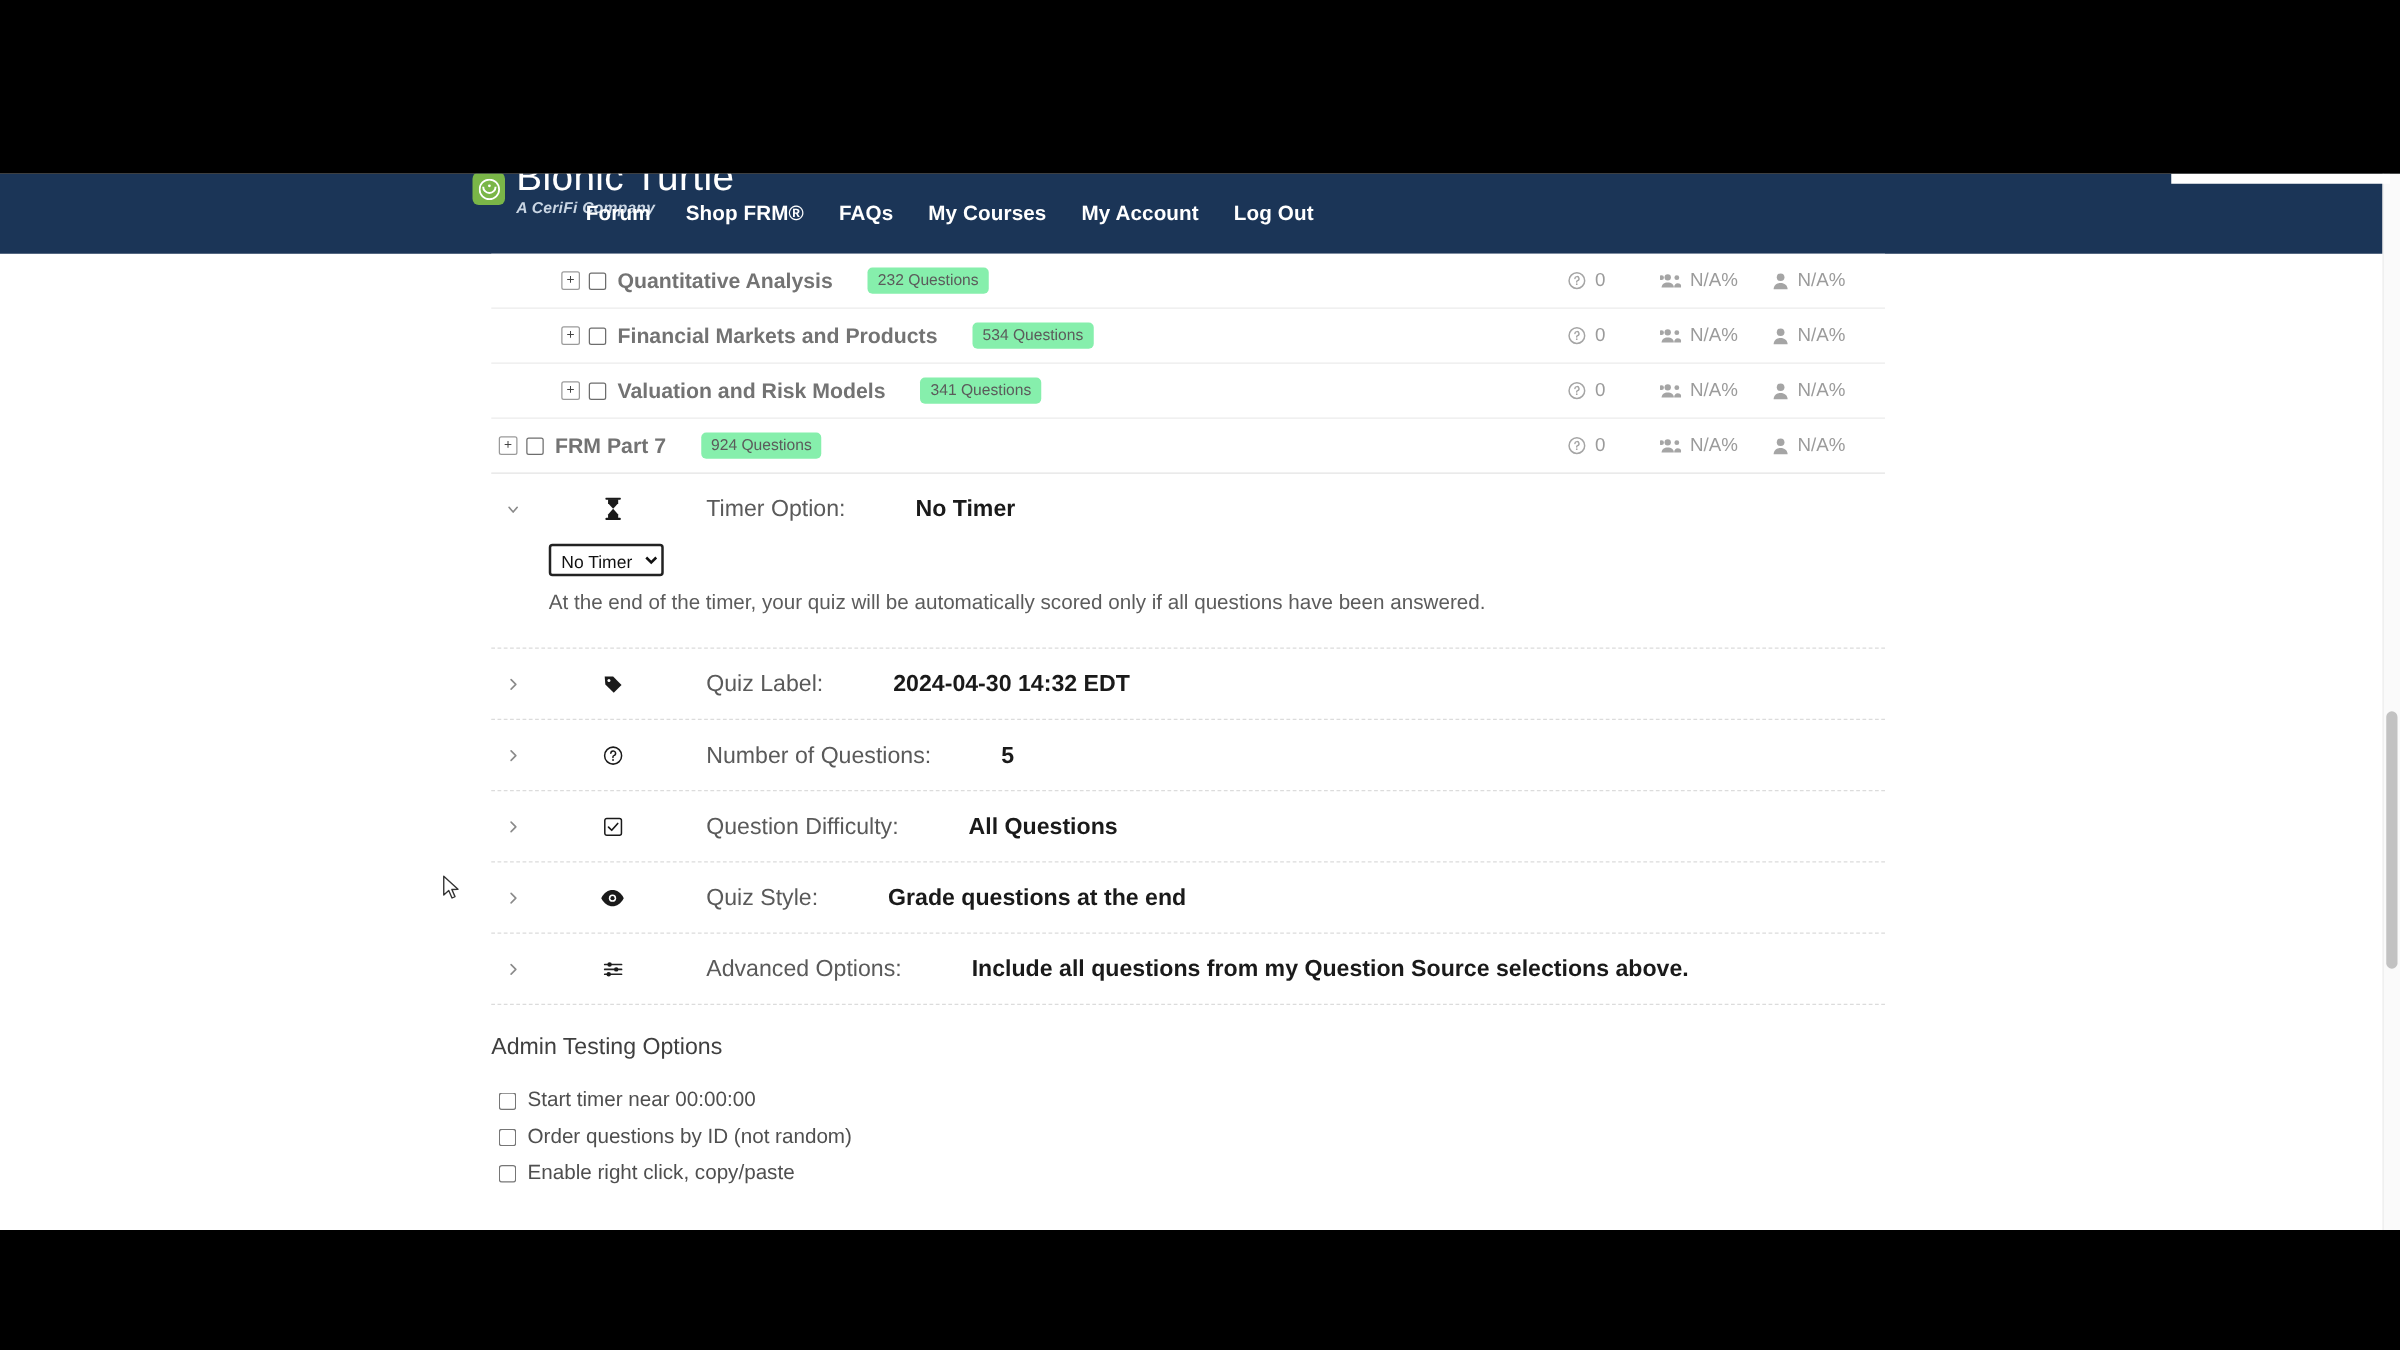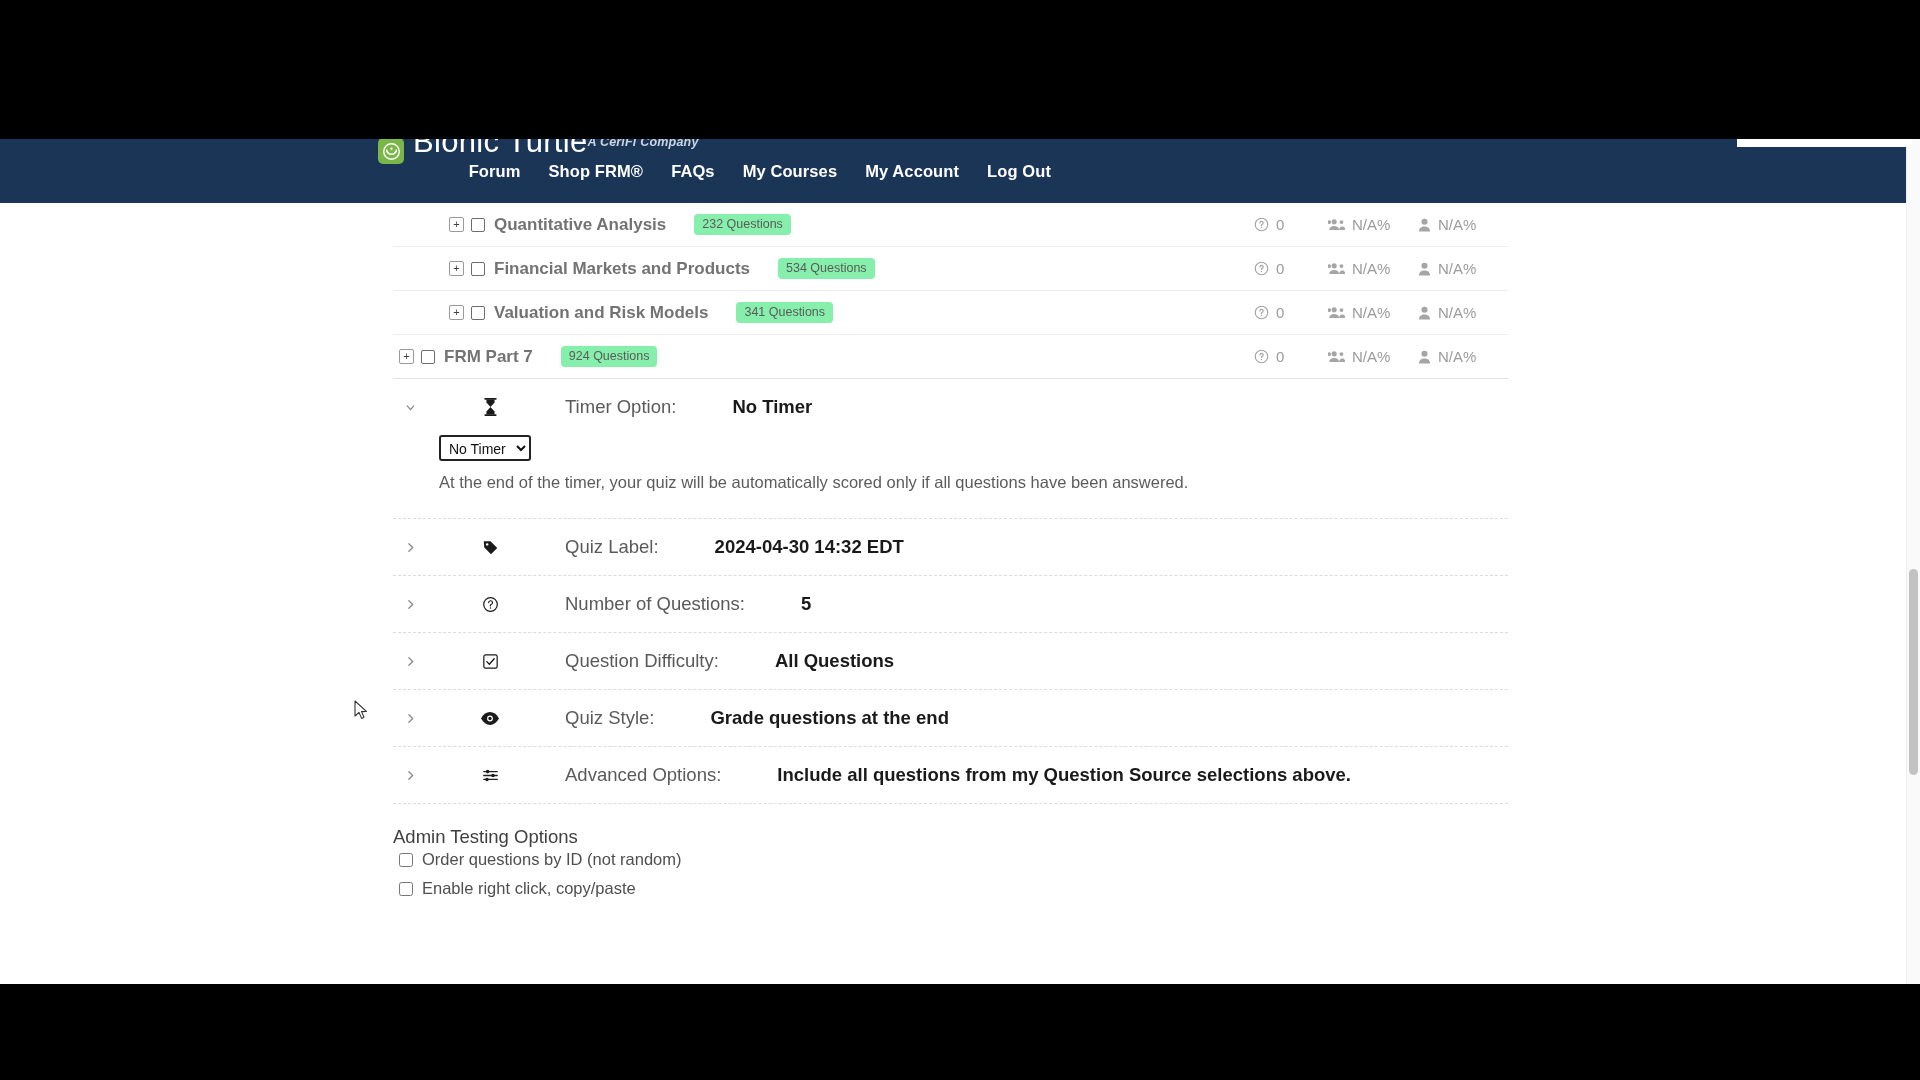--- a/index.html
+++ b/index.html
@@ -29,21 +29,21 @@
     background: #1b3557;
     display: flex; align-items: center;
   }
   #brand { position: absolute; left: 378px; top: -14px; display: flex; align-items: flex-start; }
   #brand-mark {
     width: 26px; height: 26px; background: #7ab648; border-radius: 5px;
     display: flex; align-items: center; justify-content: center;
     margin-right: 9px; margin-top: 13px; flex: none;
   }
   #brand-mark svg { display:block; }
-  #brand-text { display: flex; flex-direction: row; align-items: center; }
+  #brand-text { display: flex; flex-direction: column; }
   #brand-name {
     font-size: 31px; color: #ffffff; letter-spacing: .3px; line-height: 34px;
     font-family: "Liberation Sans", sans-serif; font-weight: 400;
   }
   #brand-tag {
     font-size: 12.5px; color: #c9d5e3; font-style: italic; font-weight: 700;
     margin-top: 0; letter-spacing: .2px;
   }
   #main-nav {
     position: absolute; right: 0; top: 0; height: 64px;
@@ -126,21 +126,21 @@
   #timer-note {
     margin-top: 12px; font-size: 16.5px; color: #5c5c5c;
   }
   .timer-open { border-bottom: 1px dashed #dcdcdc; }
 
   
   #admin {
     padding: 22px 0 0 0;
   }
   #admin-title {
-    font-size: 18.5px; color: #3f3f3f; margin-bottom: 2px;
+    font-size: 18.5px; color: #3f3f3f; margin-bottom: 23px;
   }
   .admin-opt { display: flex; align-items: center; margin-bottom: 10px; }
   .admin-opt input[type=checkbox] {
     width: 14px; height: 14px; margin: 0 9px 0 6px; flex: none;
   }
   .admin-opt span { font-size: 16.5px; color: #4f4f4f; }
 
   
   #scrollbar {
     position: absolute; right: 0; top: 0; width: 14px; height: 845px;
@@ -467,20 +467,24 @@
             <span class="acc-value">Include all questions from my Question Source selections above.</span>
           </div>
         </div>
       </div>
 
     <div id="admin">
       <div id="admin-title">Admin Testing Options</div>
       <div id="admin-opts">
           <div class="admin-opt">
             <input type="checkbox" style="">
+            <span>Start timer near 00:00:00</span>
+          </div>
+          <div class="admin-opt">
+            <input type="checkbox" style="">
             <span>Order questions by ID (not random)</span>
           </div>
           <div class="admin-opt">
             <input type="checkbox" style="">
             <span>Enable right click, copy/paste</span>
           </div>
         </div>
     </div>
 
   </div>

